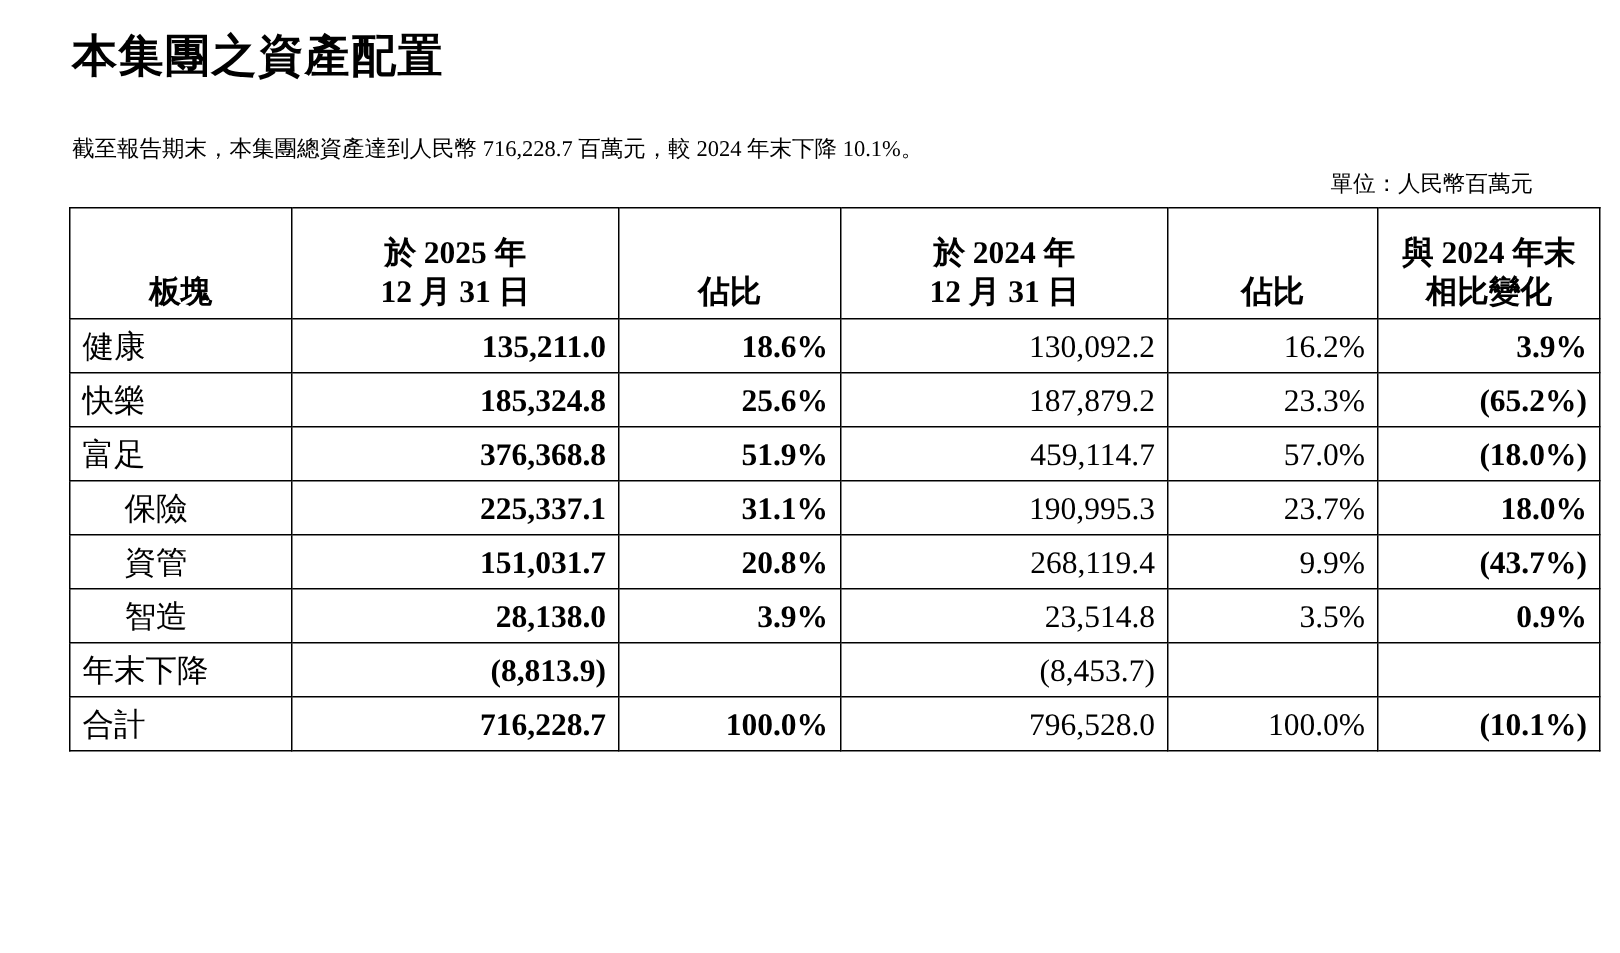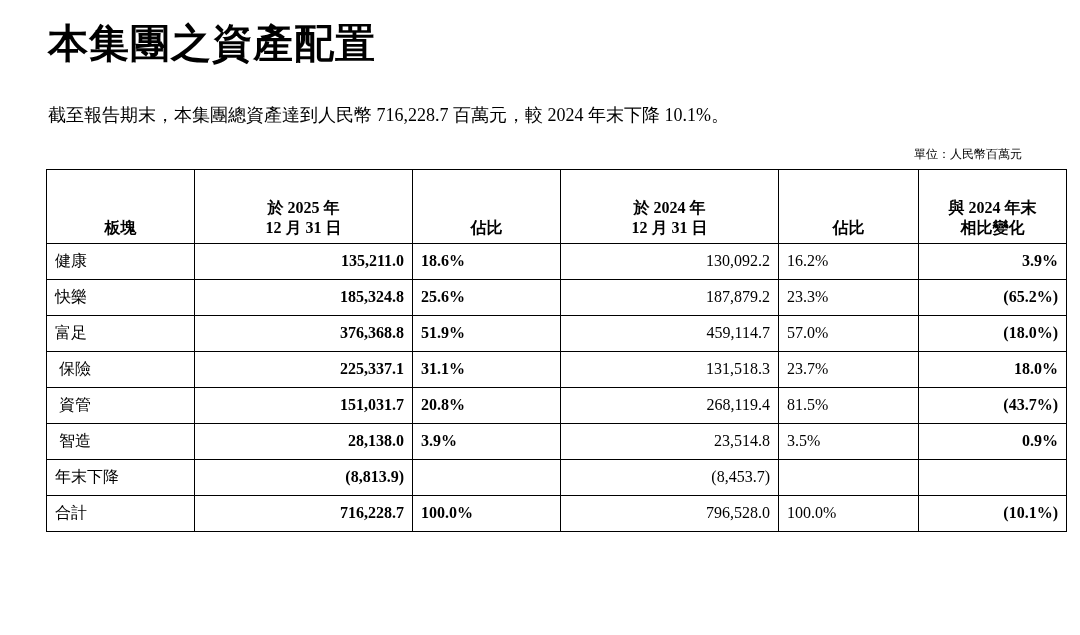--- a/index.html
+++ b/index.html
@@ -15,48 +15,48 @@
     overflow: hidden;
   }
   .page {
     position: relative;
     width: 1080px;
     height: 635px;
     box-sizing: border-box;
     padding: 0 30px;
   }
   .title {
-    font-size: 40px;
+    font-size: 30px;
     font-weight: bold;
     letter-spacing: 1px;
     margin: 18px 0 0 18px;
     line-height: 1.3;
   }
   .intro {
-    font-size: 18px;
+    font-size: 15px;
     line-height: 1.75;
     margin: 30px 0 0 18px;
     width: 1000px;
     text-align: justify;
   }
   .unit-line {
-    font-size: 12px;
-    text-align: right;
-    margin: 14px 28px 6px 0;
+    font-size: 15px;
+    text-align: right;
+    margin: 0 28px 6px 0;
   }
   table.fin {
     border-collapse: collapse;
     width: 1020px;
     margin: 0 0 0 16px;
     table-layout: fixed;
   }
   table.fin th, table.fin td {
     border: 1.5px solid #000000;
     padding: 4px 8px;
-    font-size: 16px;
+    font-size: 21px;
     line-height: 1.25;
     height: 36px;
     box-sizing: border-box;
   }
   table.fin thead th {
     font-weight: bold;
     text-align: center;
     vertical-align: bottom;
     height: 74px;
     padding-bottom: 5px;
@@ -70,32 +70,33 @@
     display: block;
     white-space: nowrap;
   }
   td.label {
     text-align: left;
     padding-left: 10px;
     white-space: nowrap;
     margin-top: 36px;
   }
   td.label.indent {
-    padding-left: 12px;
+    padding-left: 36px;
   }
   td.num {
     text-align: right;
     padding-right: 14px;
     font-weight: bold;
     white-space: nowrap;
   }
   td.num.plain {
     font-weight: normal;
   }
   td.pct {
+    text-align: right;
     padding-right: 14px;
     font-weight: bold;
     white-space: nowrap;
   }
   td.pct.plain {
     font-weight: normal;
   }
   td.chg {
     text-align: right;
     padding-right: 14px;
@@ -174,31 +175,31 @@
         <td class="pct">51.9%</td>
         <td class="num plain">459,114.7</td>
         <td class="pct plain">57.0%</td>
         <td class="chg">(18.0%)</td>
       </tr>
 
       <tr>
         <td class="label indent">保險</td>
         <td class="num">225,337.1</td>
         <td class="pct">31.1%</td>
-        <td class="num plain">131,518.3</td>
+        <td class="num plain">190,995.3</td>
         <td class="pct plain">23.7%</td>
         <td class="chg">18.0%</td>
       </tr>
 
       <tr>
         <td class="label indent">資管</td>
         <td class="num">151,031.7</td>
         <td class="pct">20.8%</td>
         <td class="num plain">268,119.4</td>
-        <td class="pct plain">81.5%</td>
+        <td class="pct plain">9.9%</td>
         <td class="chg">(43.7%)</td>
       </tr>
 
       <tr>
         <td class="label indent">智造</td>
         <td class="num">28,138.0</td>
         <td class="pct">3.9%</td>
         <td class="num plain">23,514.8</td>
         <td class="pct plain">3.5%</td>
         <td class="chg">0.9%</td>

